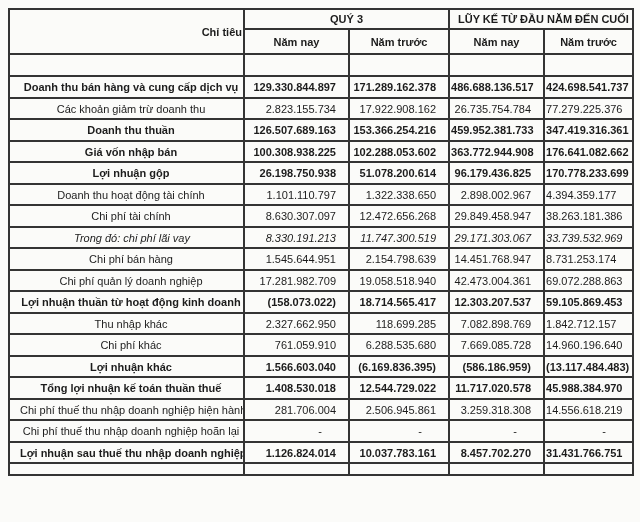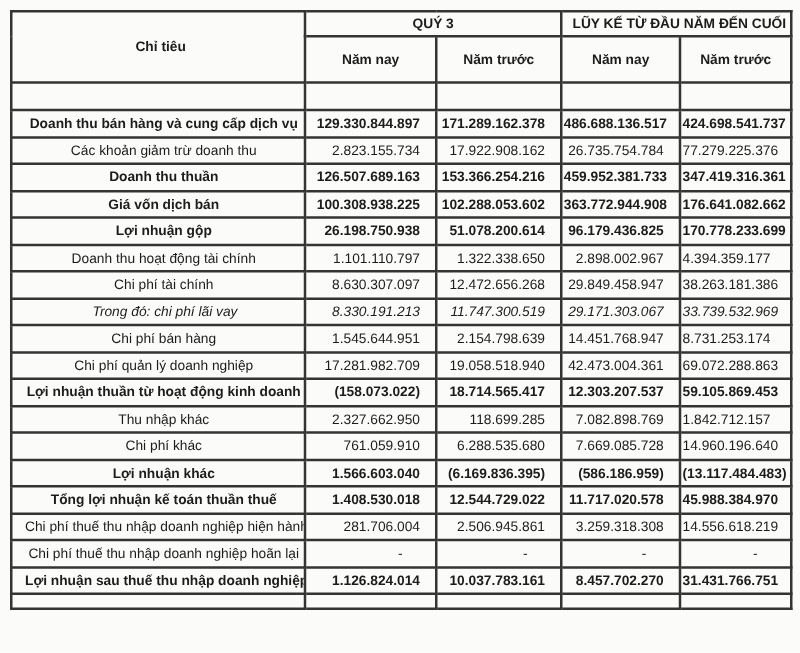--- a/index.html
+++ b/index.html
@@ -22,41 +22,41 @@
     table-layout: fixed;
   }
   .report th, .report td {
     border: 2px solid #343434;
     font-size: 11px;
     color: #1c1c1c;
     overflow: hidden;
     white-space: nowrap;
   }
   .criteria-header {
-    text-align: center;
+    text-align: right;
     padding-left: 5px;
     font-weight: bold;
     vertical-align: middle;
     font-size: 11.5px;
   }
   .group-header {
     text-align: center;
     vertical-align: middle;
     font-weight: bold;
     height: 19px;
     font-size: 11px;
     white-space: normal;
     padding: 2px 8px;
     line-height: 1.3;
   }
   .sub-header {
     text-align: center;
     vertical-align: middle;
     font-weight: bold;
-    height: 37px;
+    height: 25px;
     font-size: 11px;
   }
   .spacer-row td { height: 22px; }
   .data-row td { height: 21.5px; vertical-align: middle; }
   .label-cell { text-align: center; padding-left: 10px; }
   .num-cell { text-align: right; padding-right: 12px; font-size: 11px; }
   .num-cell.last { padding-right: 18px; }
   .num-cell.dash { padding-right: 26px; }
   .bold { font-weight: bold; color: #050505; }
   .italic { font-style: italic; }
@@ -111,21 +111,21 @@
           <td class="num-cell normal last">77.279.225.376</td>
         </tr>
         <tr class="data-row">
           <td class="label-cell bold">Doanh thu thuần</td>
           <td class="num-cell bold">126.507.689.163</td>
           <td class="num-cell bold">153.366.254.216</td>
           <td class="num-cell bold">459.952.381.733</td>
           <td class="num-cell bold last">347.419.316.361</td>
         </tr>
         <tr class="data-row">
-          <td class="label-cell bold">Giá vốn dịch bán</td>
+          <td class="label-cell bold">Giá vốn nhập bán</td>
           <td class="num-cell bold">100.308.938.225</td>
           <td class="num-cell bold">102.288.053.602</td>
           <td class="num-cell bold">363.772.944.908</td>
           <td class="num-cell bold last">176.641.082.662</td>
         </tr>
         <tr class="data-row">
           <td class="label-cell bold">Lợi nhuận gộp</td>
           <td class="num-cell bold">26.198.750.938</td>
           <td class="num-cell bold">51.078.200.614</td>
           <td class="num-cell bold">96.179.436.825</td>

